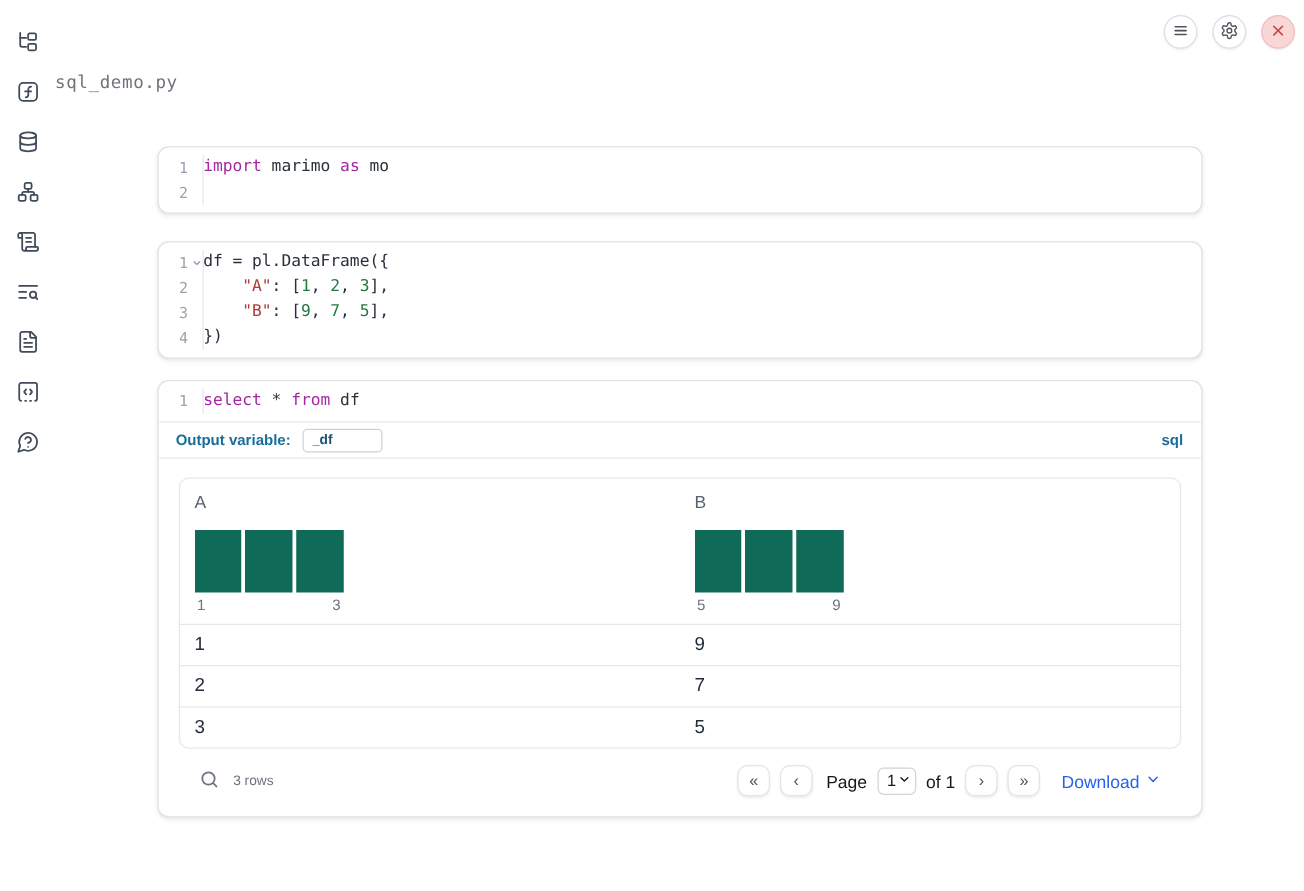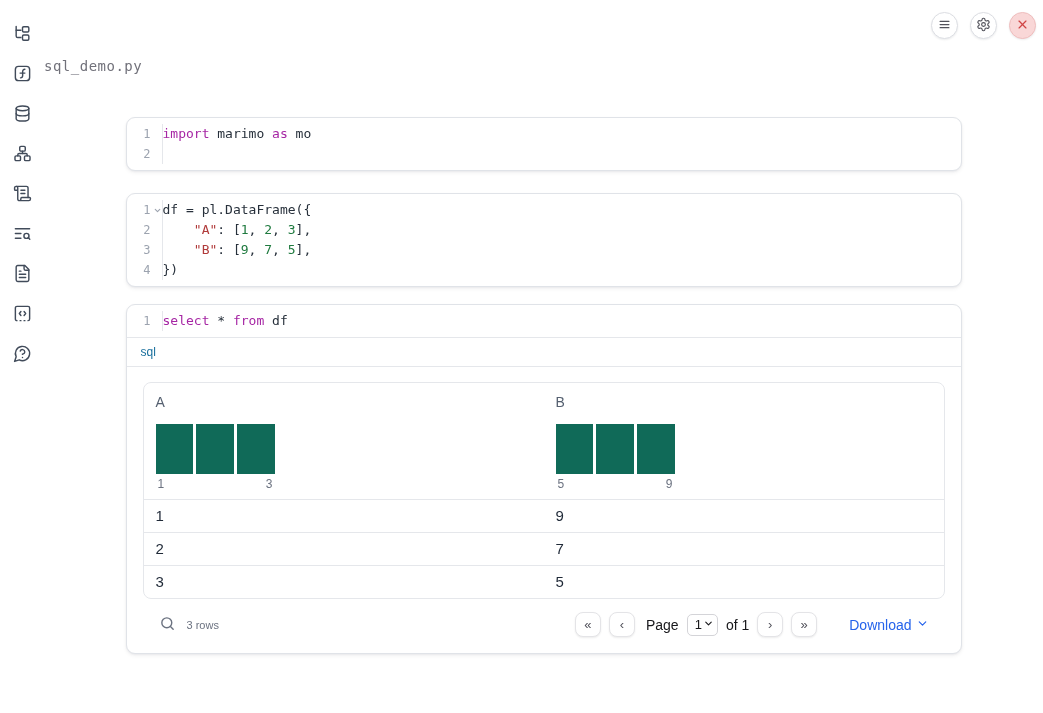--- a/index.html
+++ b/index.html
@@ -69,21 +69,21 @@
     display:flex; align-items:center; justify-content:space-between;
     height:29px; padding:0 14px; border-bottom:1px solid #e5e7eb;
   }
   .outvar-left{ display:flex; align-items:center; gap:9px; }
   .outvar-label{ font-size:12px; font-weight:700; color:var(--accent); }
   .outvar-input{
     width:64px; height:19px; border:1px solid #c9d2dc; border-radius:4px;
     font:700 11px "Liberation Sans", sans-serif; color:#1d516f; padding:0 7px;
     outline:none;
   }
-  .lang-badge{ font-size:12px; font-weight:400; color:var(--accent); }
+  .lang-badge{ font-size:12px; font-weight:700; color:var(--accent); }
   
   .output-area{ padding:15px 16px 0; }
   .data-table{ border:1px solid var(--inner-border); border-radius:8px; overflow:hidden; }
   .table-header{ display:flex; }
   .header-cell{ width:50%; padding:10px 12px 6px; }
   .header-label{ font-size:14px; color:#556070; display:inline-block; cursor:pointer; }
   .histogram{ display:flex; align-items:flex-end; gap:3px; width:119px; height:50px; margin-top:13px; }
   .hbar{ flex:1; background:var(--teal); }
   .axis-labels{
     display:flex; justify-content:space-between; width:119px; margin-top:3px;
@@ -109,21 +109,21 @@
   }
   .page-text{ font-size:14px; color:#18181b; }
   .page-text.lbl{ margin-left:3px; }
   .page-select{
     display:inline-flex; align-items:center; gap:1px; height:22px;
     border:1px solid #d4d4d8; border-radius:5px; padding:0 3px 0 7px;
     font-size:13px; color:#18181b; background:#fff; cursor:pointer;
   }
   .page-select svg{ width:11px; height:11px; color:#18181b; }
   .download{
-    display:inline-flex; align-items:center; gap:4px; margin-left:24px;
+    display:inline-flex; align-items:center; gap:4px; margin-left:9px;
     color:var(--link); font-size:14px; font-weight:500; text-decoration:none; cursor:pointer;
   }
   .download svg{ width:13px; height:13px; }
 </style>
 </head>
 <body>
 
 <aside class="sidebar">
   <button class="side-btn">
     <span><svg viewBox="0 0 24 24" fill="none" stroke="currentColor" stroke-width="1.8" stroke-linecap="round" stroke-linejoin="round">
@@ -265,20 +265,24 @@
 
     <section class="cell">
       <div class="code-area sql-code">
           <div class="code-line">
             <div class="gutter">1</div>
             <div class="line-content"><span class="tok-kw">select</span><span class="tok-plain"> * </span><span class="tok-kw">from</span><span class="tok-plain"> df</span></div>
           </div>
         </div>
 
       <div class="outvar-row">
+        <div class="outvar-left">
+          <span class="outvar-label">Output variable:</span>
+          <input class="outvar-input" type="text" value="_df" style="">
+        </div>
         <span class="lang-badge">sql</span>
       </div>
 
       <div class="output-area">
         <div class="data-table">
           <div class="table-header">
               <div class="header-cell"><span class="header-label">A</span><div class="histogram">
                   <div class="hbar" style="height: 100%;"></div>
                   <div class="hbar" style="height: 100%;"></div>
                   <div class="hbar" style="height: 100%;"></div>

